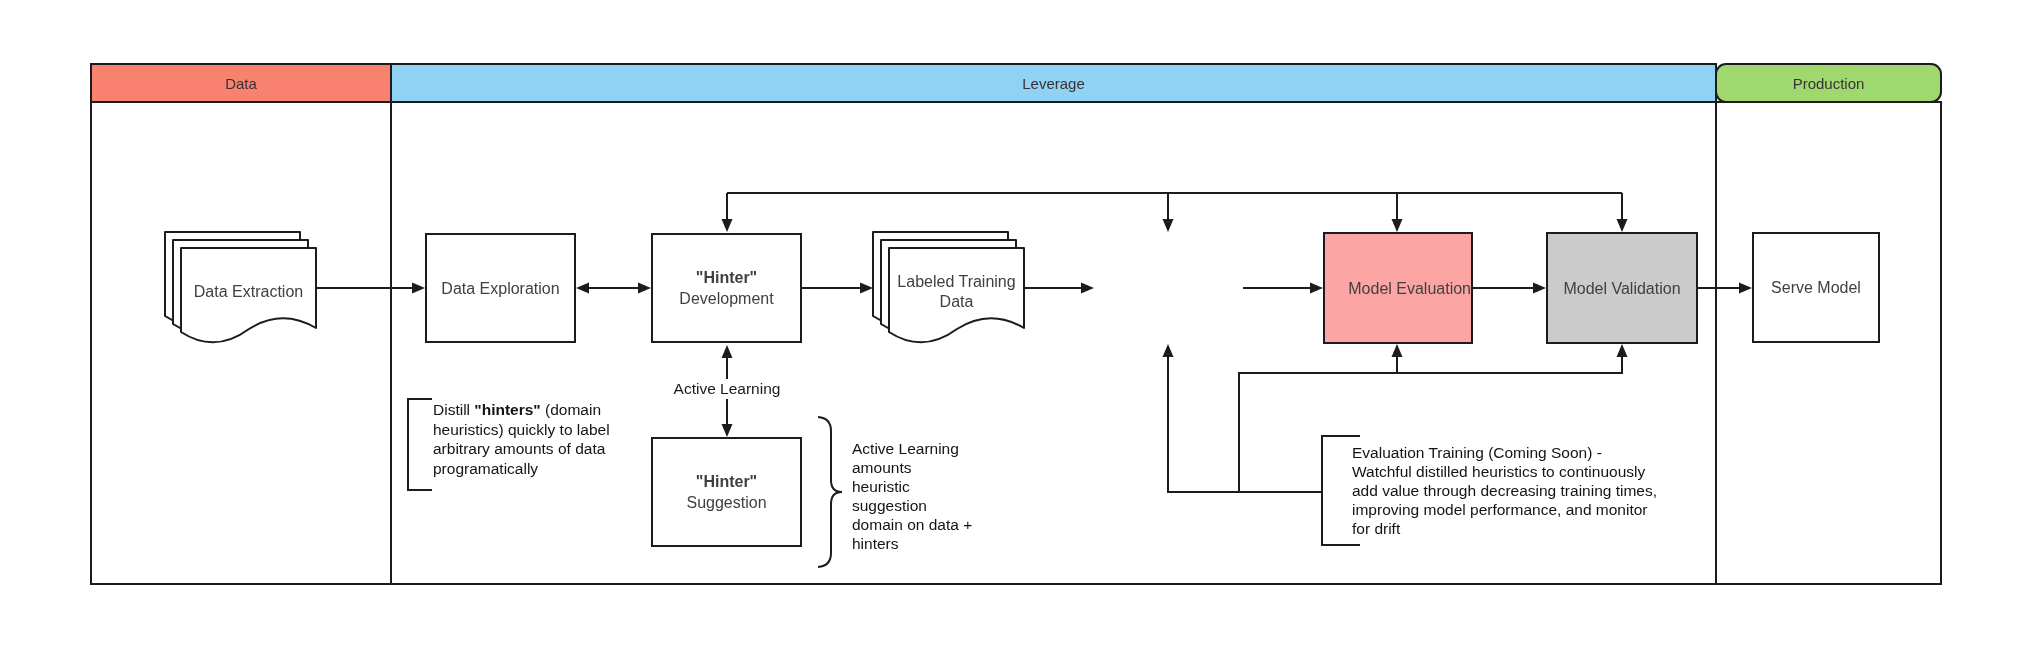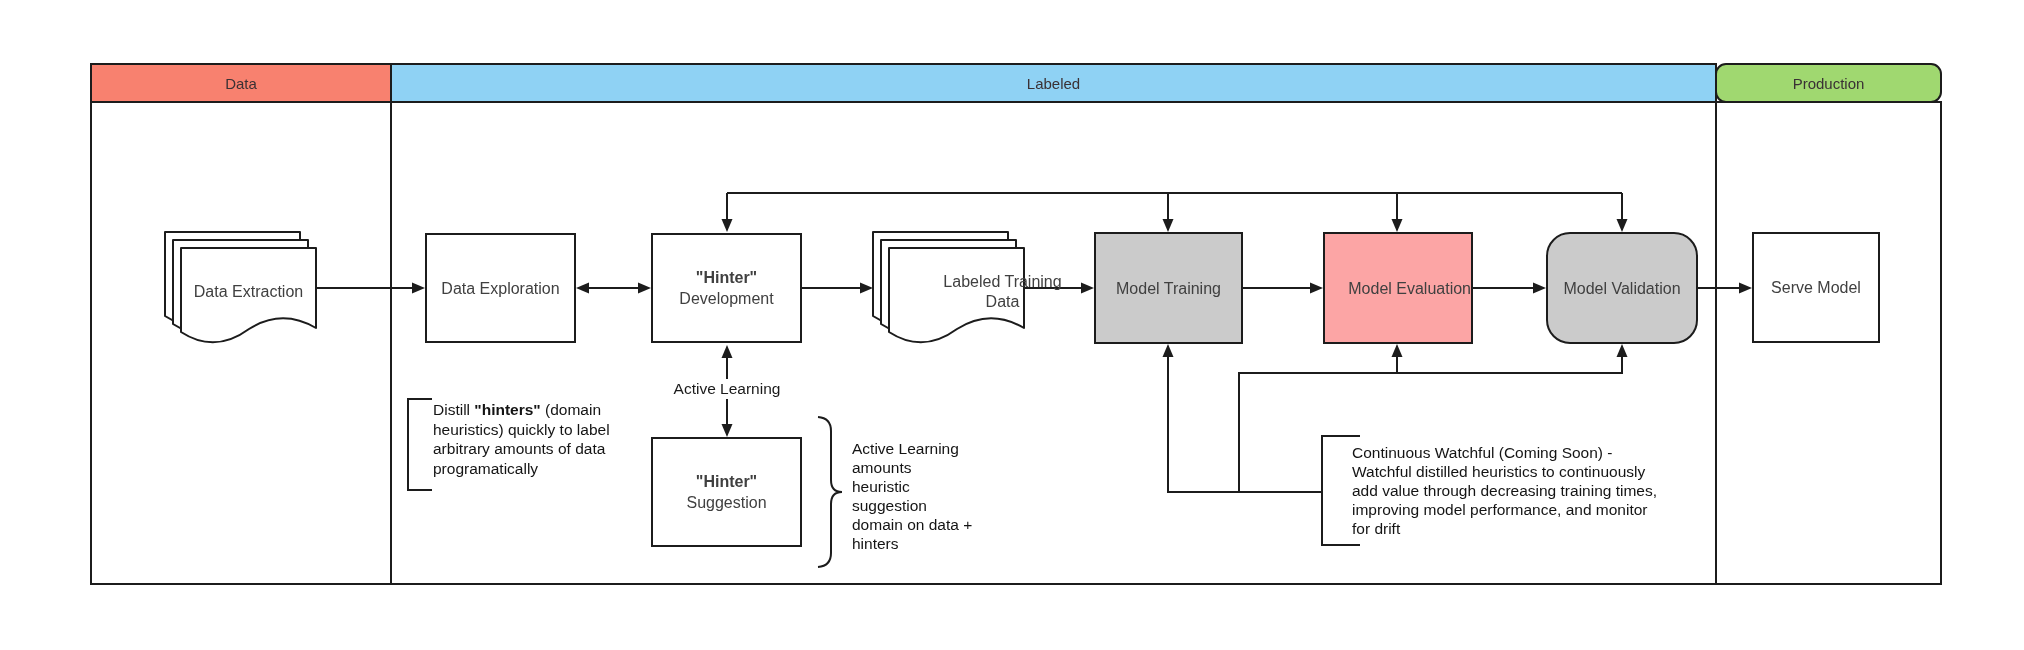--- a/index.html
+++ b/index.html
@@ -32,40 +32,37 @@
 <div class="canvas">
 
   <div class="lane-body" style="left:90px;width:1852px;"></div>
   <div class="lane-divider" style="left:390px;"></div>
   <div class="lane-divider" style="left:1715px;"></div>
 
   <div class="lane-header" style="left: 90px; width: 302px; background-color: rgb(248, 129, 111);">
       <span>Data</span>
     </div>
   <div class="lane-header" style="left: 390px; width: 1327px; background-color: rgb(143, 210, 244);">
-      <span>Labeled</span>
+      <span>Leverage</span>
     </div>
   <div class="lane-header" style="left: 1715px; width: 227px; background-color: rgb(160, 216, 112); border-radius: 11px;">
       <span>Production</span>
     </div>
 
   <div class="node" style="left:425px;top:233px;width:151px;height:110px;">
     <div>Data Exploration</div>
   </div>
   <div class="node" style="left:651px;top:233px;width:151px;height:110px;">
     <div class="bold">"Hinter"</div>
     <div>Development</div>
   </div>
-  <div class="node" style="left: 1094px; top: 232px; width: 149px; height: 112px; background-color: rgb(203, 203, 203);">
-    <div>Model Training</div>
-  </div>
   <div class="node" style="left: 1323px; top: 232px; width: 150px; height: 112px; background-color: #fca5a5; align-items: flex-end;">
     <div>Model Evaluation</div>
   </div>
-  <div class="node" style="left: 1546px; top: 232px; width: 152px; height: 112px; background-color: rgb(203, 203, 203); border-radius: 24px;">
+  <div class="node" style="left: 1546px; top: 232px; width: 152px; height: 112px; background-color: rgb(203, 203, 203);">
     <div>Model Validation</div>
   </div>
   <div class="node" style="left:1752px;top:232px;width:128px;height:111px;">
     <div>Serve Model</div>
   </div>
   <div class="node" style="left:651px;top:437px;width:151px;height:110px;">
     <div class="bold">"Hinter"</div>
     <div>Suggestion</div>
   </div>
 
@@ -125,21 +122,21 @@
       <polygon points="727,437 721.5,424 732.5,424"></polygon>
       <polygon points="1168,344 1162.5,357 1173.5,357"></polygon>
       <polygon points="1397,344 1391.5,357 1402.5,357"></polygon>
       <polygon points="1622,344 1616.5,357 1627.5,357"></polygon>
     </g>
   </svg>
 
   <div class="doc-label" style="left:181px;top:252px;width:135px;height:80px;">
     <div>Data Extraction</div>
   </div>
-  <div class="doc-label" style="left:889px;top:252px;width:135px;height:80px;margin-left:46px;">
+  <div class="doc-label" style="left:889px;top:252px;width:135px;height:80px;">
     <div>Labeled Training</div>
     <div>Data</div>
   </div>
 
   <div class="flow-label" style="left:657px;top:379px;width:140px;">Active Learning</div>
 
   <div class="note" style="left:433px;top:400px;">
     <div><span>Distill </span><span class="bold">"hinters"</span><span> (domain</span></div>
     <div>heuristics) quickly to label</div>
     <div>arbitrary amounts of data</div>
@@ -149,20 +146,20 @@
   <div class="note" style="left:852px;top:439px;line-height:19px;">
     <div>Active Learning</div>
     <div>amounts</div>
     <div>heuristic</div>
     <div>suggestion</div>
     <div>domain on data +</div>
     <div>hinters</div>
   </div>
 
   <div class="note" style="left:1352px;top:443px;line-height:19px;">
-    <div>Continuous Watchful (Coming Soon) -</div>
+    <div>Evaluation Training (Coming Soon) -</div>
     <div>Watchful distilled heuristics to continuously</div>
     <div>add value through decreasing training times,</div>
     <div>improving model performance, and monitor</div>
     <div>for drift</div>
   </div>
 
 </div>
 
 </body></html>

